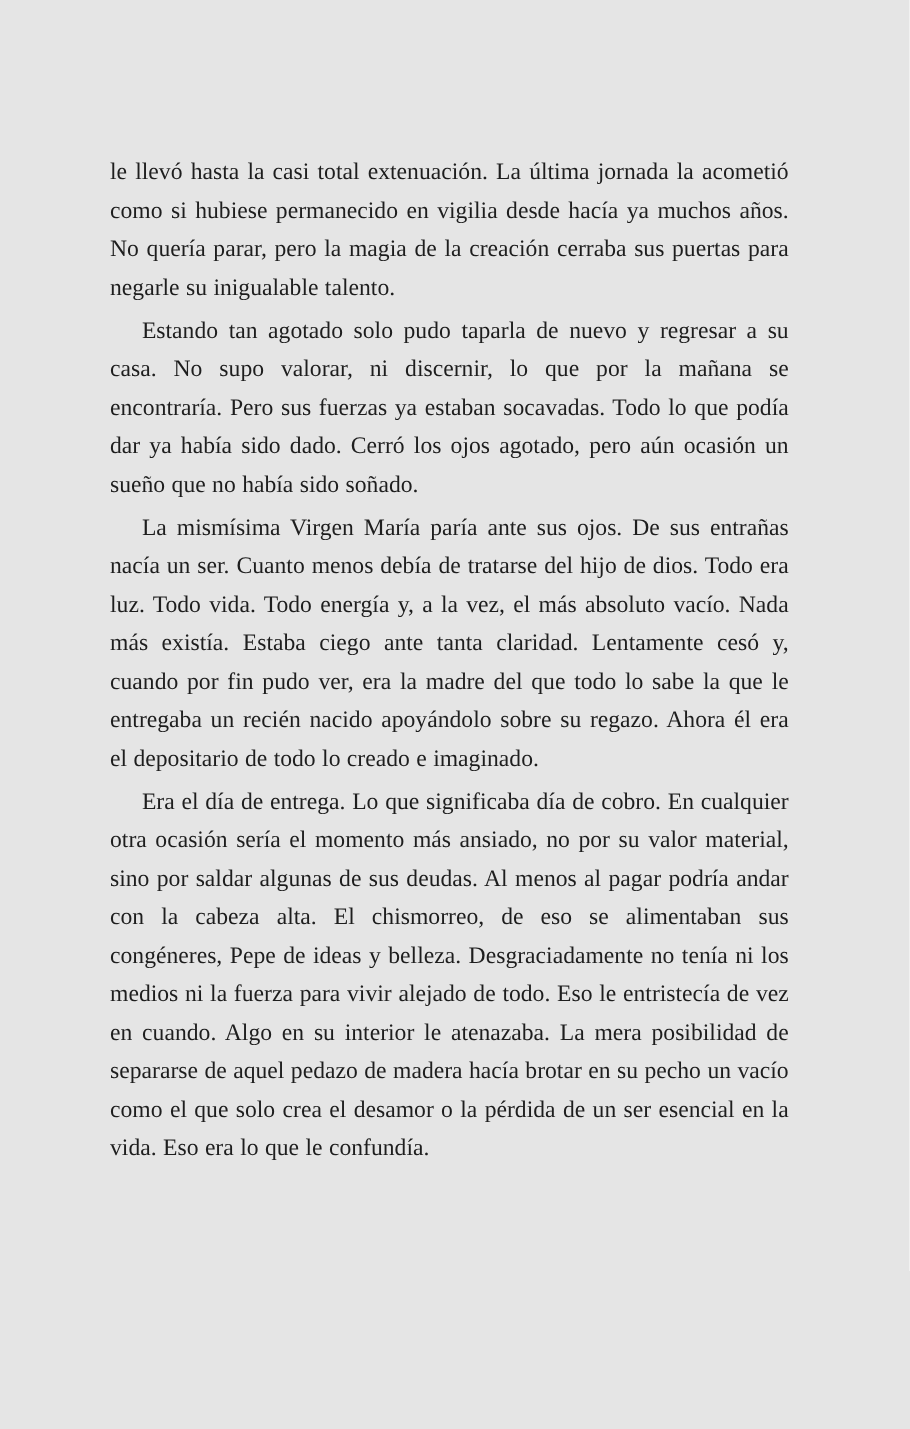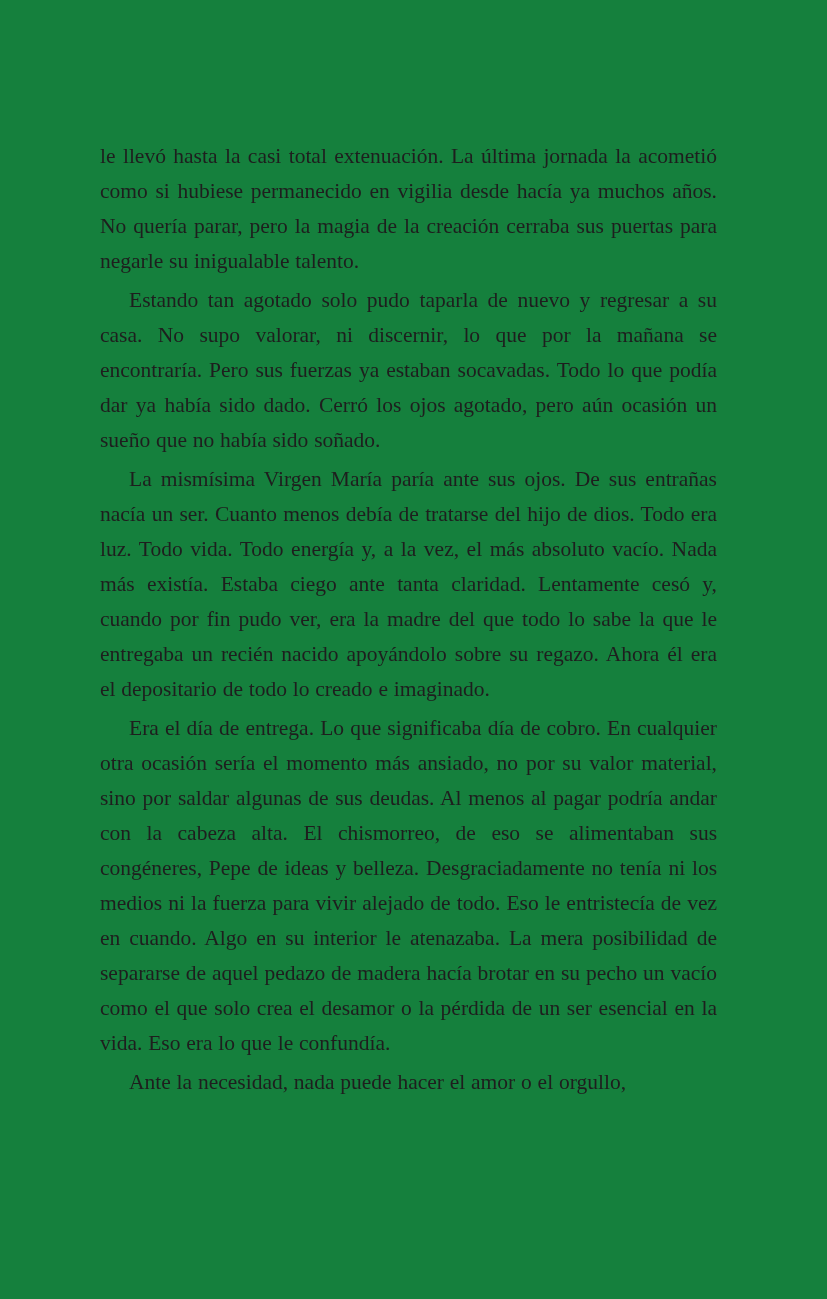--- a/index.html
+++ b/index.html
@@ -4,21 +4,21 @@
 <style>
   html, body {
     margin: 0;
     padding: 0;
     background: #ffffff;
   }
   .book-page {
     position: relative;
     width: 827px;
     height: 1299px;
-    background: #15803d;
+    background: #e5e5e5;
     overflow: hidden;
   }
   .text-column {
     position: absolute;
     left: 100px;
     top: 139px;
     width: 617px;
     font-family: "Liberation Serif", "DejaVu Serif", serif;
     font-size: 21.5px;
     line-height: 35px;
@@ -39,15 +39,14 @@
 </style>
 </head>
 <body>
 
 <div class="book-page">
   <div class="text-column">
     <p class="continuation">le llevó hasta la casi total extenuación. La última jornada la acometió como si hubiese permanecido en vigilia desde hacía ya muchos años. No quería parar, pero la magia de la creación cerraba sus puertas para negarle su inigualable talento.</p>
     <p>Estando tan agotado solo pudo taparla de nuevo y regresar a su casa. No supo valorar, ni discernir, lo que por la mañana se encontraría. Pero sus fuerzas ya estaban socavadas. Todo lo que podía dar ya había sido dado. Cerró los ojos agotado, pero aún ocasión un sueño que no había sido soñado.</p>
     <p>La mismísima Virgen María paría ante sus ojos. De sus entrañas nacía un ser. Cuanto menos debía de tratarse del hijo de dios. Todo era luz. Todo vida. Todo energía y, a la vez, el más absoluto vacío. Nada más existía. Estaba ciego ante tanta claridad. Lentamente cesó y, cuando por fin pudo ver, era la madre del que todo lo sabe la que le entregaba un recién nacido apoyándolo sobre su regazo. Ahora él era el depositario de todo lo creado e imaginado.</p>
     <p>Era el día de entrega. Lo que significaba día de cobro. En cualquier otra ocasión sería el momento más ansiado, no por su valor material, sino por saldar algunas de sus deudas. Al menos al pagar podría andar con la cabeza alta. El chismorreo, de eso se alimentaban sus congéneres, Pepe de ideas y belleza. Desgraciadamente no tenía ni los medios ni la fuerza para vivir alejado de todo. Eso le entristecía de vez en cuando. Algo en su interior le atenazaba. La mera posibilidad de separarse de aquel pedazo de madera hacía brotar en su pecho un vacío como el que solo crea el desamor o la pérdida de un ser esencial en la vida. Eso era lo que le confundía.</p>
-    <p>Ante la necesidad, nada puede hacer el amor o el orgullo,</p>
   </div>
 </div>
 
 </body></html>

